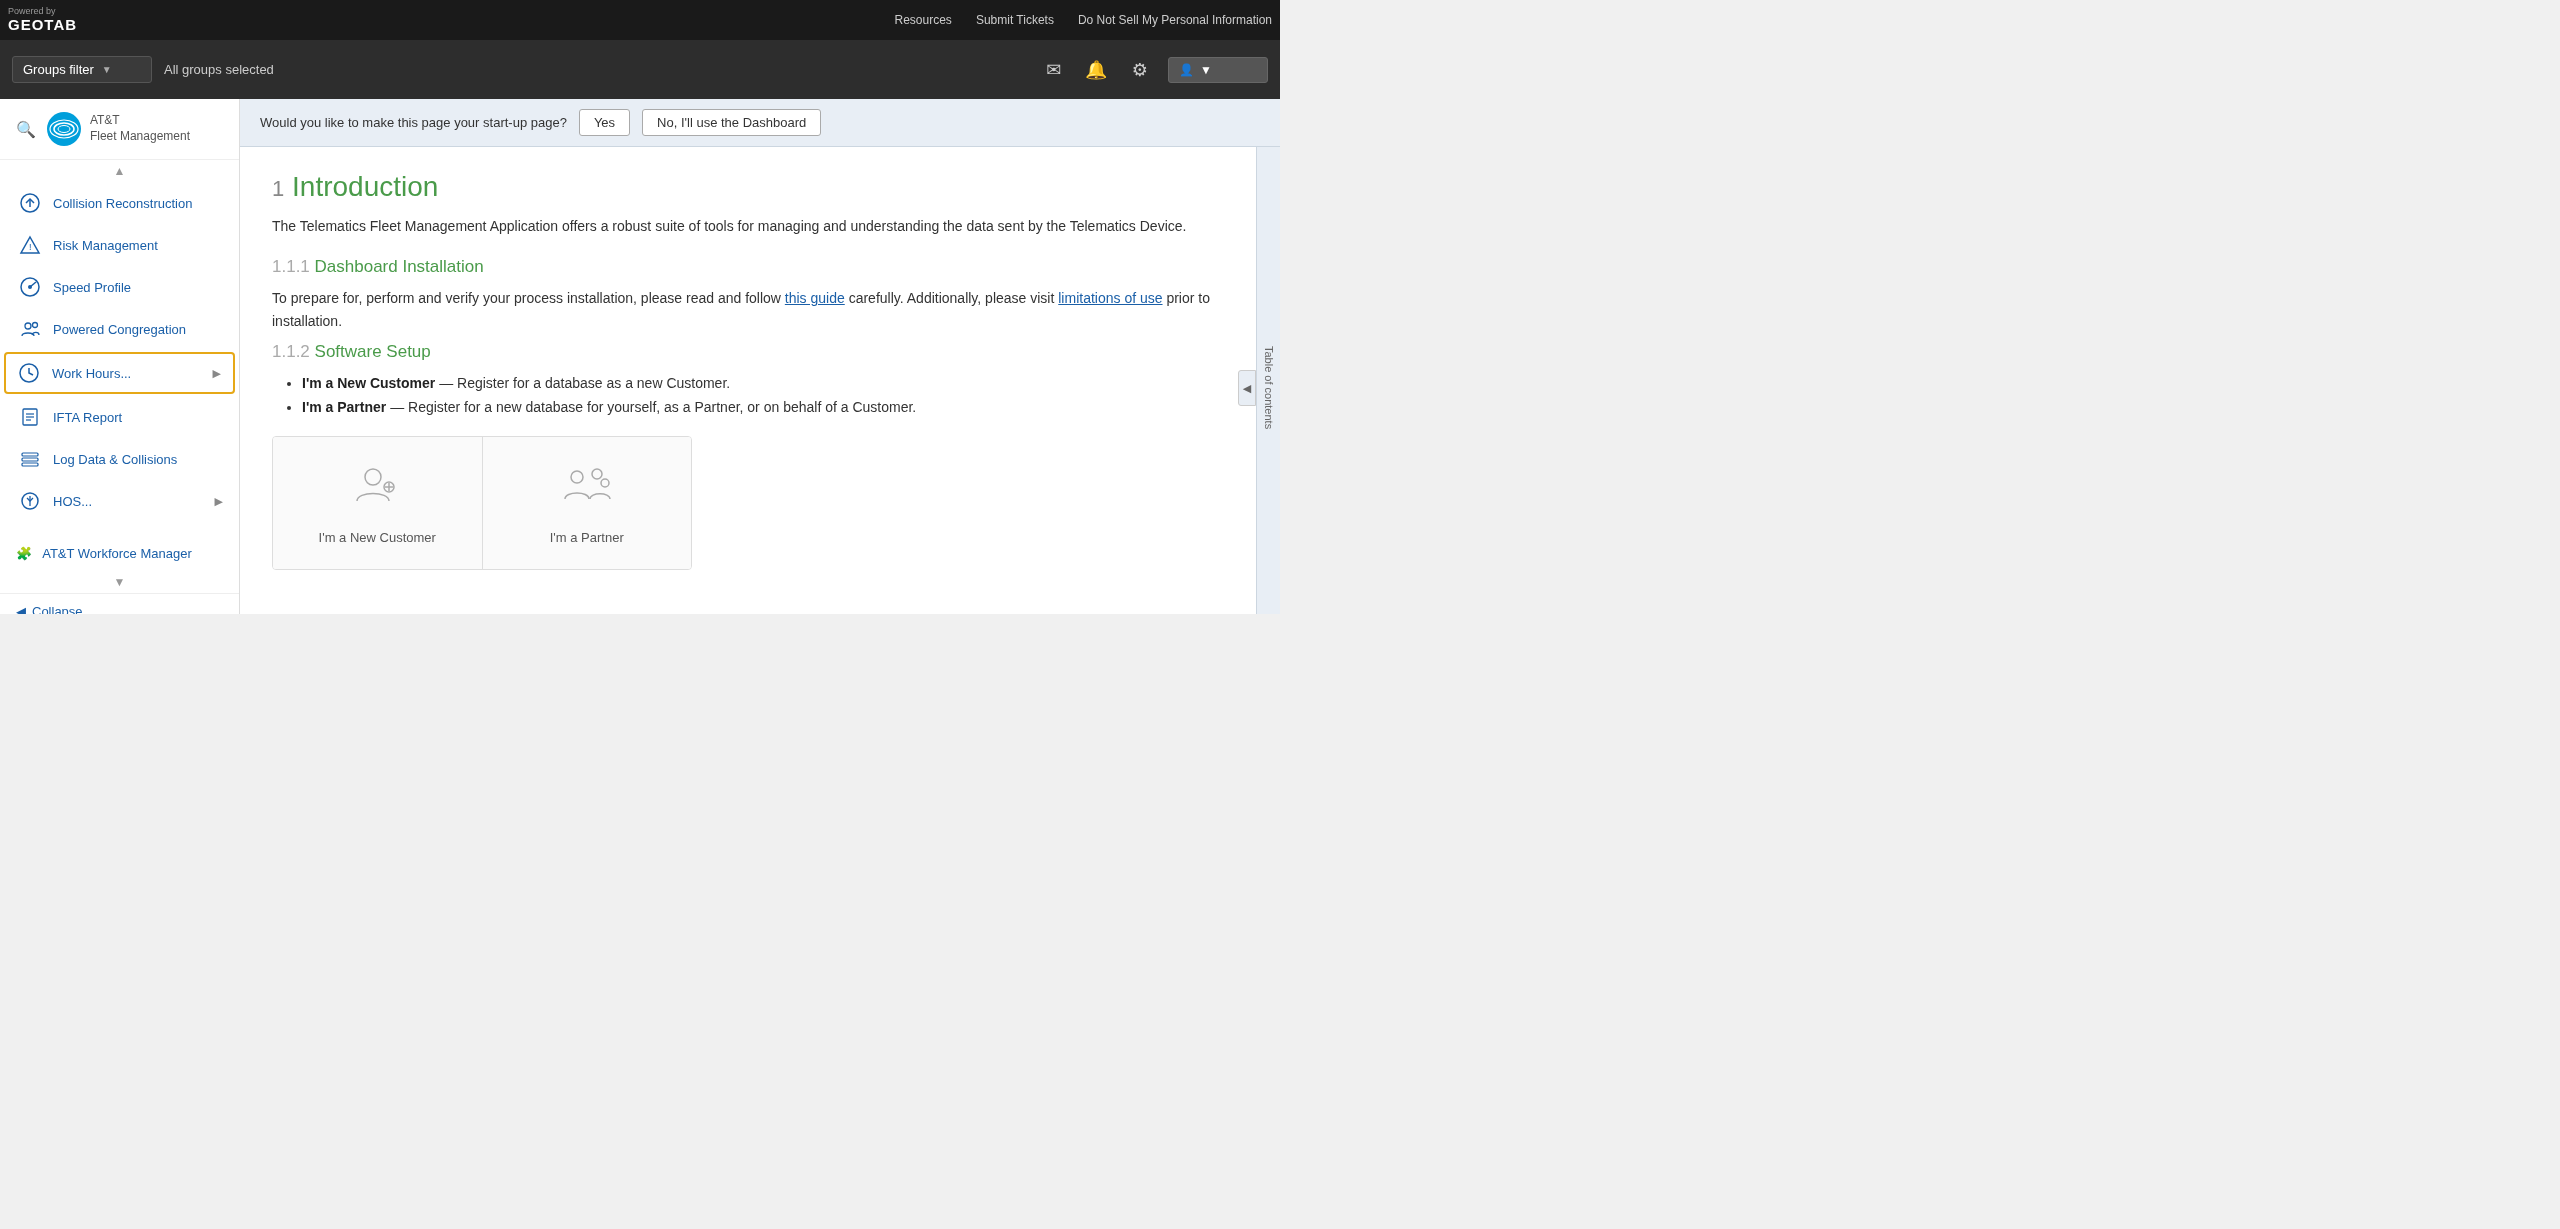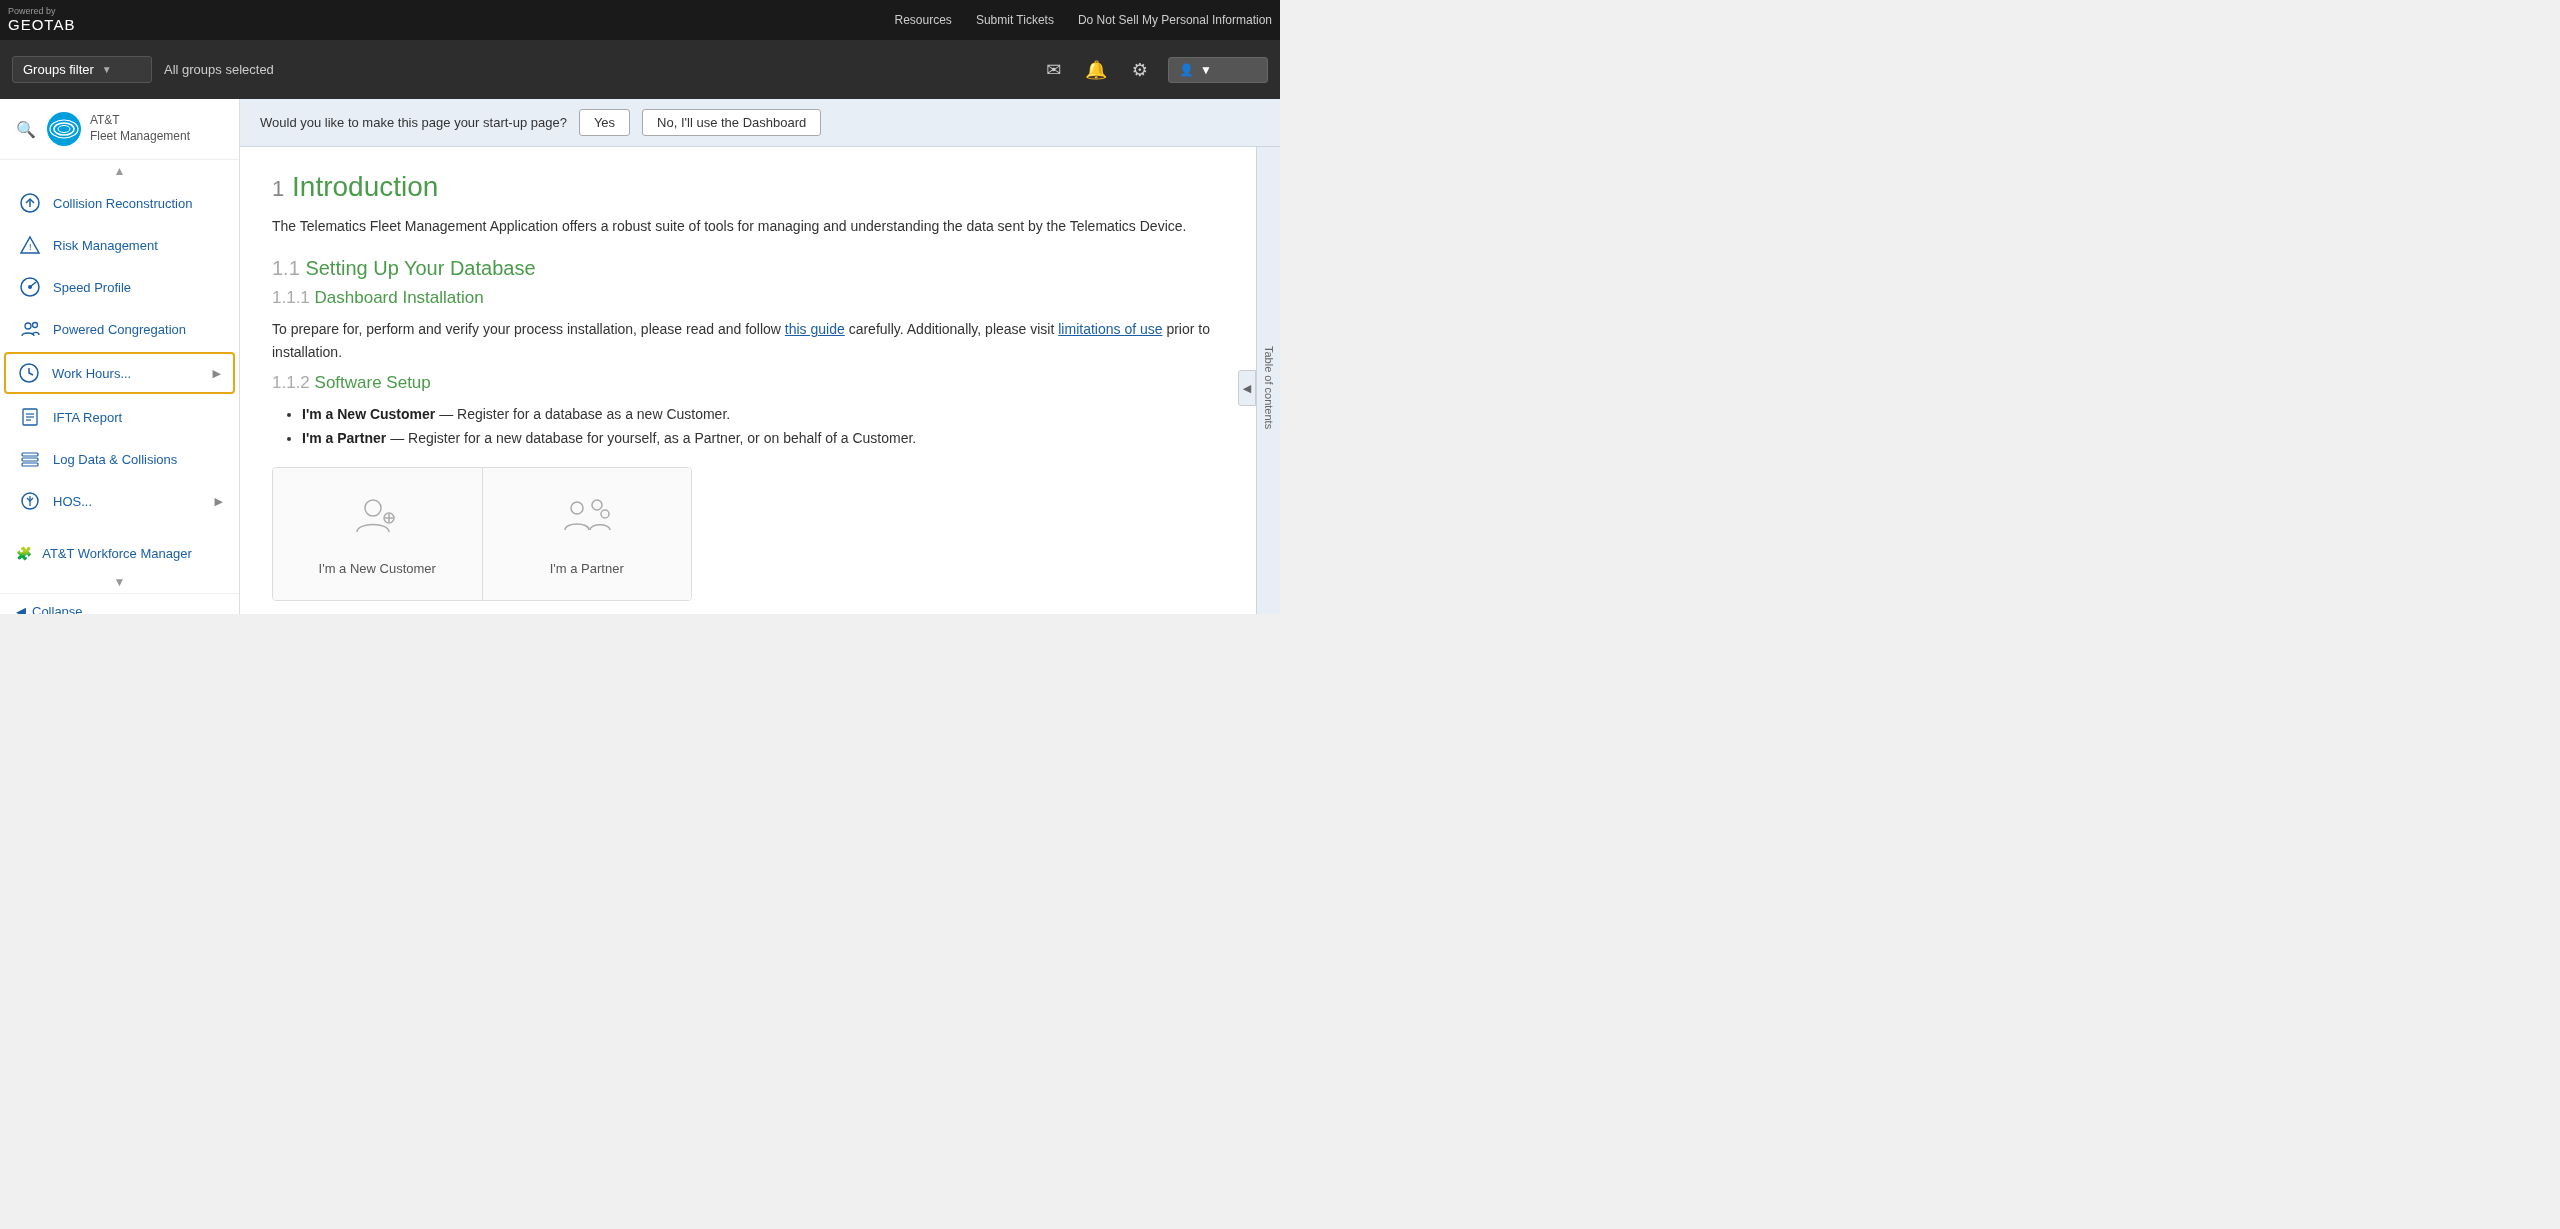--- a/index.html
+++ b/index.html
@@ -20,21 +20,21 @@
       align-items: center;
       gap: 6px;
     }
     .geotab-logo {
       color: #fff;
       font-size: 11px;
       line-height: 1.2;
     }
     .geotab-logo span {
       font-size: 15px;
-      font-weight: normal;
+      font-weight: bold;
       letter-spacing: 1px;
     }
     .top-bar-right {
       display: flex;
       align-items: center;
       gap: 24px;
       font-size: 12px;
     }
     .top-bar-right a {
       color: #ccc;
@@ -529,24 +529,20 @@
 
       <div class="toc-sidebar">Table of contents</div>
       <div class="toc-arrow">◀</div>
 
       <h1 class="doc-title">
         <span class="num">1</span>
         <span>Introduction</span>
       </h1>
       <p class="intro">The Telematics Fleet Management Application offers a robust suite of tools for managing and understanding the data sent by the Telematics Device.</p>
 
-      <h2 class="section-title">
-        <span class="sec-num">1.1</span>
-        <span class="sec-text"> Setting Up Your Database</span>
-      </h2>
 
       <h3 class="sub-title">
         <span class="sub-num">1.1.1</span>
         <span class="sub-text"> Dashboard Installation</span>
       </h3>
       <p class="doc-para">
         <span>To prepare for, perform and verify your process installation, please read and follow </span><a class="doc-link">this guide</a><span> carefully. Additionally, please visit </span><a class="doc-link">limitations of use</a><span> prior to installation.</span>
       </p>
 
       <h3 class="sub-title">

